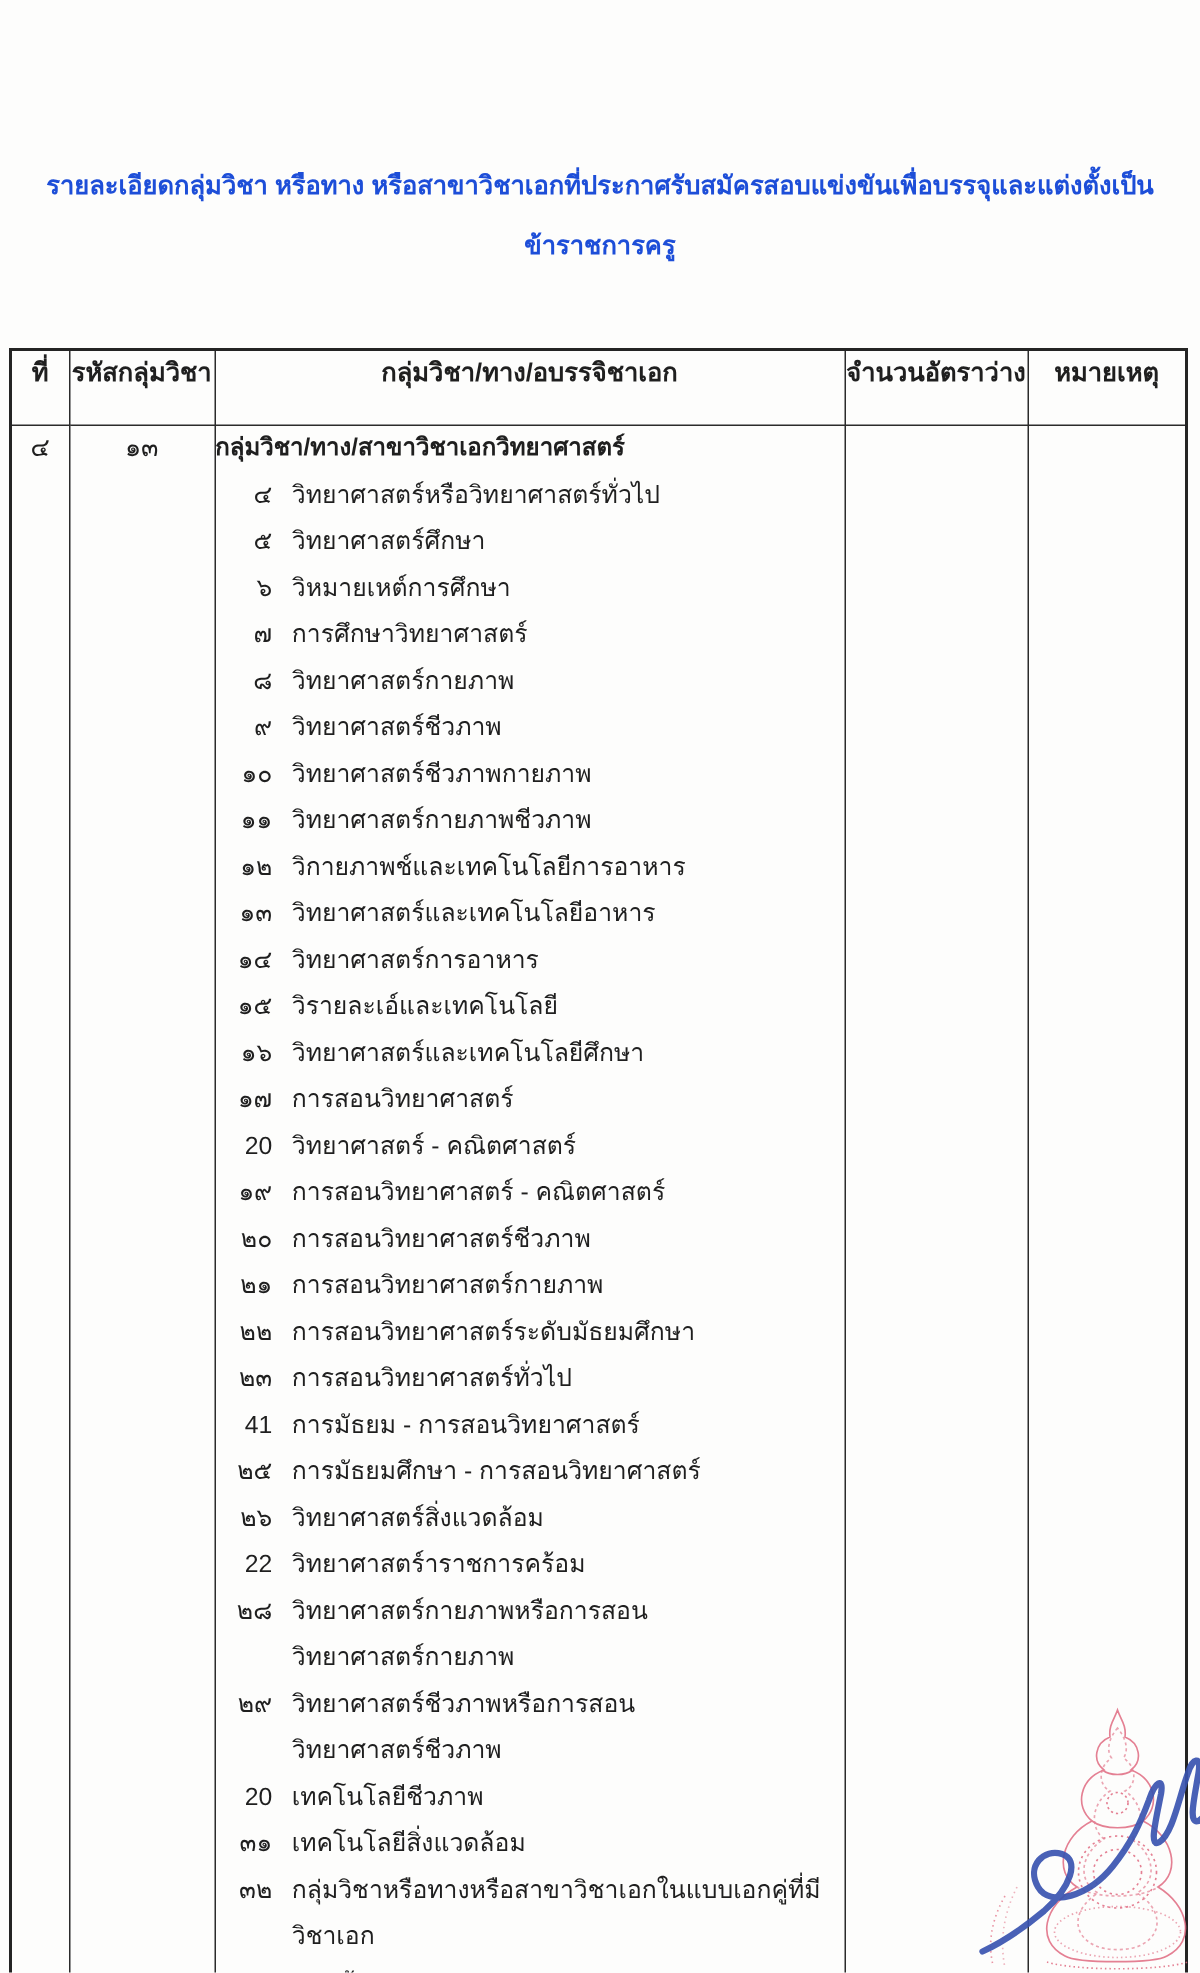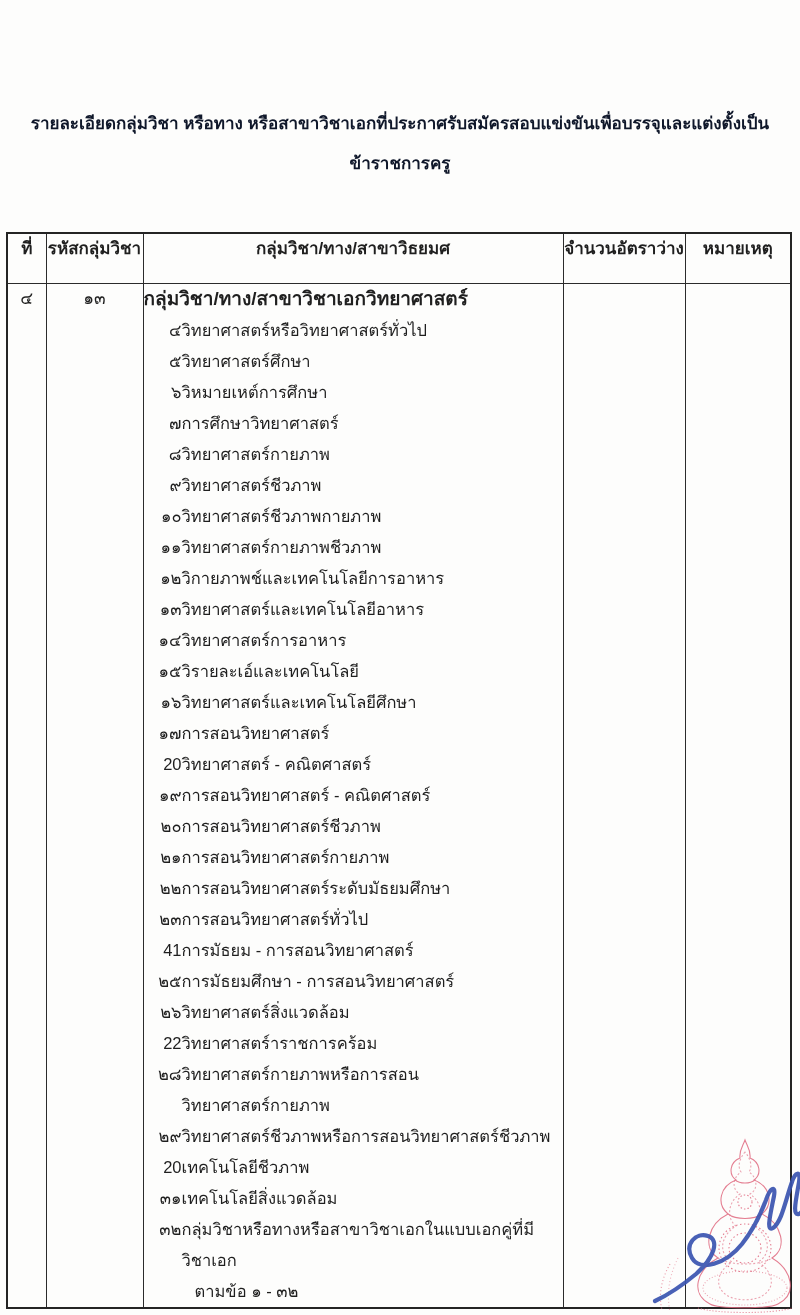--- a/index.html
+++ b/index.html
@@ -4,45 +4,45 @@
 <style>
   html,body{margin:0;padding:0;}
   body{
     width:800px;height:1315px;position:relative;overflow:hidden;
     background:#fdfdfc;color:#222;
     font-family:"Liberation Sans","DejaVu Sans",sans-serif;
   }
   .doc-header{
     position:absolute;left:0;top:104px;width:800px;
     text-align:center;font-weight:bold;font-size:17px;line-height:40px;
-    color:#0f172a;
+    color:#1d4ed8;
   }
   .doc-header .hline{padding:0 12px;}
   table.main-table{
     position:absolute;left:6px;top:232px;width:784px;
     border-collapse:collapse;table-layout:fixed;
     font-size:16.5px;color:#1f1f1f;
   }
   table.main-table th, table.main-table td{
     border:1.6px solid #2b2b2b;
     padding:0;vertical-align:top;
   }
   table.main-table{border:2.2px solid #242424;}
   thead th{
     height:49px;vertical-align:middle;text-align:center;
     font-weight:bold;font-size:17px;white-space:nowrap;
   }
   td.cell-no, td.cell-code{
     text-align:center;padding-top:9px;font-size:17px;
   }
   td.cell-main{padding:7px 6px 0 8px;height:979px;}
-  .group-title{font-weight:bold;font-size:19px;line-height:29px;margin-bottom:2px;}
+  .group-title{font-weight:bold;font-size:16px;line-height:29px;margin-bottom:2px;}
   .subject-item{display:flex;line-height:31px;}
   .item-no{width:38px;text-align:right;flex:0 0 38px;}
-  .item-label{}
+  .item-label{margin-left:13px;}
   .item-label2{margin-left:51px;line-height:31px;}
   .seal-wrap{position:absolute;left:640px;top:1136px;width:170px;height:179px;}
 </style>
 </head>
 <body>
 
 <div class="doc-header">
   <div class="hline">รายละเอียดกลุ่มวิชา หรือทาง หรือสาขาวิชาเอกที่ประกาศรับสมัครสอบแข่งขันเพื่อบรรจุและแต่งตั้งเป็นข้าราชการครู</div>
 </div>
 
@@ -51,21 +51,21 @@
     <col style="width:39px">
       <col style="width:97px">
       <col style="width:420px">
       <col style="width:122px">
       <col style="width:106px">
   </colgroup>
   <thead>
     <tr>
       <th>ที่</th>
       <th>รหัสกลุ่มวิชา</th>
-      <th>กลุ่มวิชา/ทาง/สาขาวิธยมศ</th>
+      <th>กลุ่มวิชา/ทาง/อบรรจิชาเอก</th>
       <th>จำนวนอัตราว่าง</th>
       <th>หมายเหตุ</th>
     </tr>
   </thead>
   <tbody>
     <tr>
       <td class="cell-no">๔</td>
       <td class="cell-code">๑๓</td>
       <td class="cell-main">
         <div class="group-title">กลุ่มวิชา/ทาง/สาขาวิชาเอกวิทยาศาสตร์</div>

